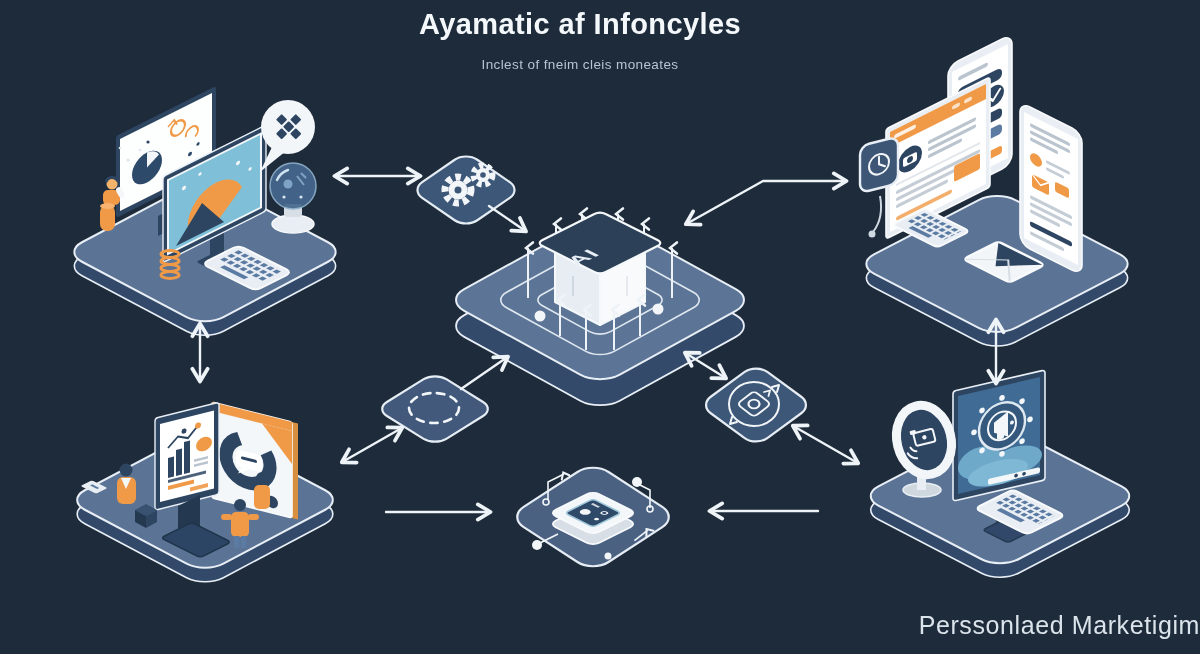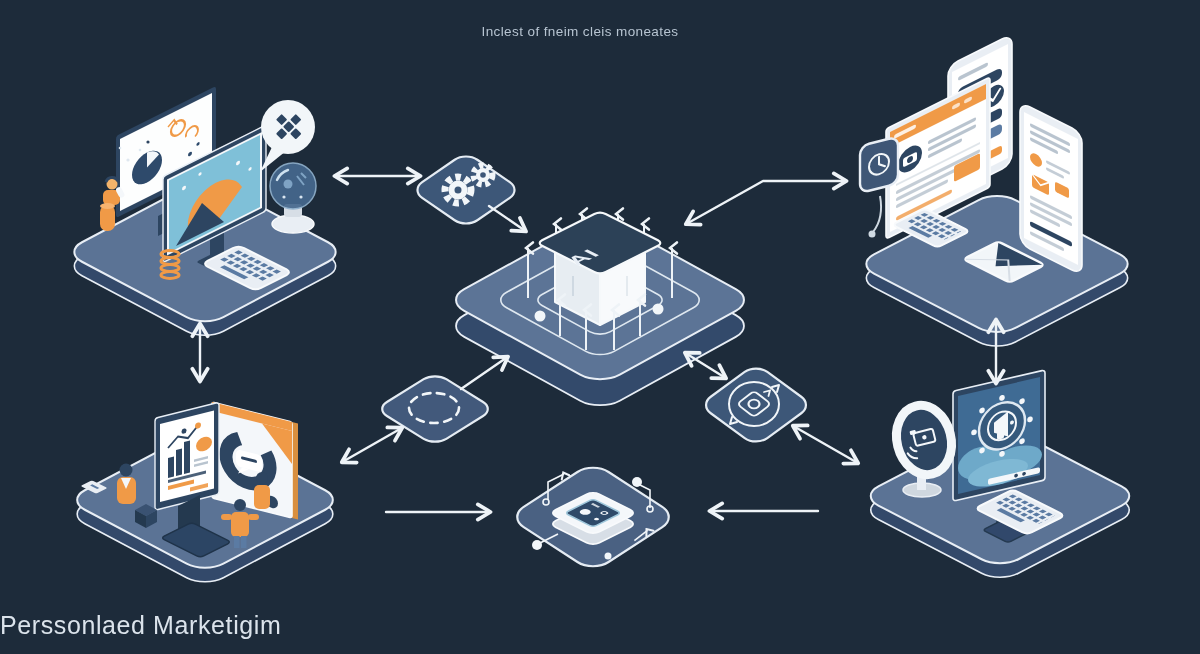--- a/index.html
+++ b/index.html
@@ -1,31 +1,32 @@
 <!DOCTYPE html>
 <html><head>
 <meta charset="utf-8">
 <style>
   html,body{margin:0;padding:0;background:#1d2b3a;}
   .stage{position:relative;width:1200px;height:654px;background:#1d2b3a;overflow:hidden;
          font-family:"Liberation Sans",sans-serif;}
   .hdr{position:absolute;left:0;top:8px;width:1160px;text-align:center;z-index:5;}
   .hdr h1{margin:0;font-size:29px;font-weight:bold;color:#f4f8fb;letter-spacing:.4px;}
   .hdr p{margin:16px 0 0 0;font-size:13.5px;color:#b7c4d1;letter-spacing:.4px;}
-  .ftr{position:absolute;left:0;bottom:14px;width:1200px;text-align:left;z-index:5;}
+  .ftr{position:absolute;left:0;bottom:14px;width:1200px;text-align:right;z-index:5;}
   .ftr span{font-size:25px;font-weight:400;color:#dbe3eb;letter-spacing:.6px;}
   svg{position:absolute;left:0;top:0;}
   text.ai{font-family:"Liberation Sans",sans-serif;font-weight:bold;font-size:27px;fill:#e9eff6;letter-spacing:2px;}
 </style>
 </head>
 <body>
 
 <div class="stage">
 
   <div class="hdr">
+    <h1>Ayamatic af Infoncyles</h1>
     <p>Inclest of fneim cleis moneates</p>
   </div>
 
   <svg width="1200" height="654" viewBox="0 0 1200 654">
     <defs>
       <marker id="ah" viewBox="0 0 12 12" refX="8" refY="6" markerWidth="8.5" markerHeight="8.5" orient="auto-start-reverse">
         <path d="M2,1.5 L9.5,6 L2,10.5" fill="none" stroke="#eef3f7" stroke-width="2.2" stroke-linecap="round" stroke-linejoin="round"></path>
       </marker>
       <marker id="ph" viewBox="0 0 10 10" refX="5" refY="3" markerWidth="7" markerHeight="7" orient="auto">
         <path d="M1,6.5 L5,1.5 L9,6.5" fill="none" stroke="#eef3f7" stroke-width="1.8" stroke-linecap="round"></path>

